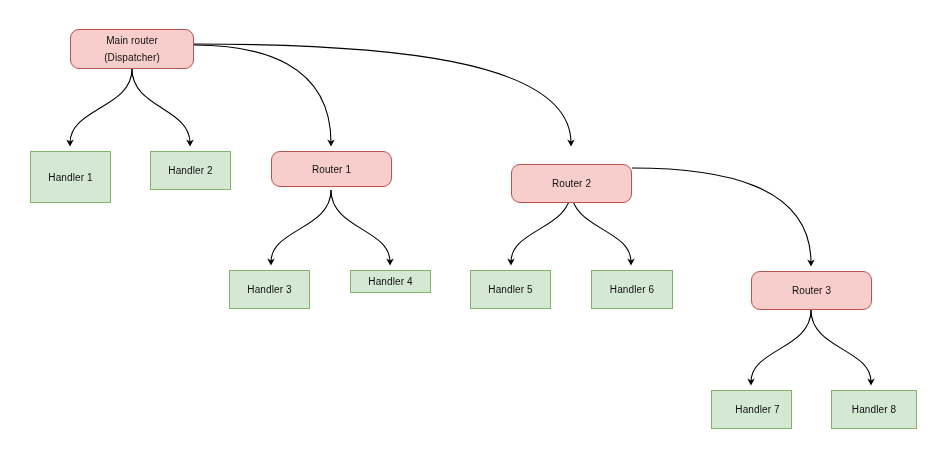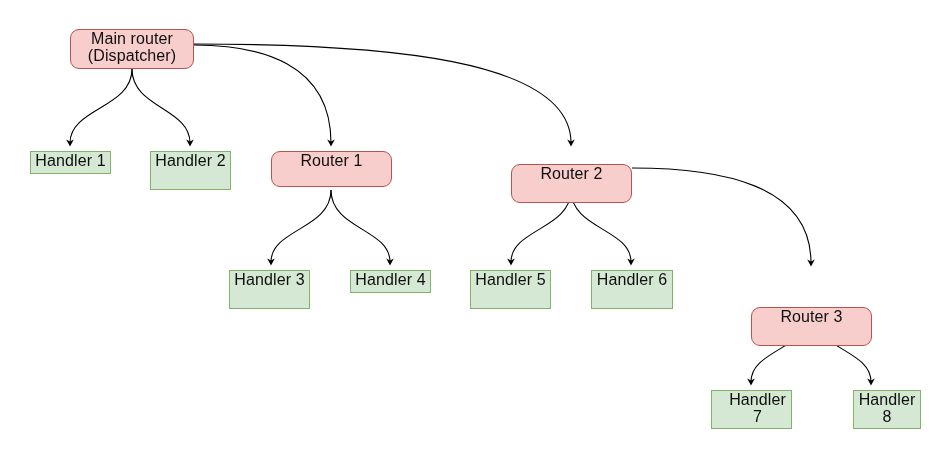--- a/index.html
+++ b/index.html
@@ -22,24 +22,24 @@
     left: 0;
     top: 0;
     width: 941px;
     height: 461px;
     pointer-events: none;
   }
   .node {
     position: absolute;
     box-sizing: border-box;
     display: flex;
-    align-items: flex-start;
+    align-items: center;
     justify-content: center;
     text-align: center;
-    font-size: 16px;
+    font-size: 10px;
     line-height: 17px;
     color: #0f0f0f;
     white-space: pre-line;
     letter-spacing: 0.1px;
   }
   .node-router {
     background: #f8cecc;
     border: 1px solid #b85450;
     border-radius: 9px;
   }
@@ -75,25 +75,25 @@
         <path d="M 571 190 C 571 229 511 229 511 262" fill="none" stroke="#000000" stroke-width="1.1" marker-end="url(#arrowhead)"></path>
         <path d="M 571 190 C 571 229 631 229 631 262" fill="none" stroke="#000000" stroke-width="1.1" marker-end="url(#arrowhead)"></path>
         <path d="M 632 168 C 720 168 811 184 811 263" fill="none" stroke="#000000" stroke-width="1.1" marker-end="url(#arrowhead)"></path>
         <path d="M 811 310 C 811 349 751 349 751 382" fill="none" stroke="#000000" stroke-width="1.1" marker-end="url(#arrowhead)"></path>
         <path d="M 811 310 C 811 349 871 349 871 382" fill="none" stroke="#000000" stroke-width="1.1" marker-end="url(#arrowhead)"></path>
       </g>
   </svg>
   <div id="node-group">
       <div class="node node-router" style="left: 70px; top: 29px; width: 124px; height: 40px;"><span class="node-label">Main router
 (Dispatcher)</span></div>
-      <div class="node node-handler" style="left: 30px; top: 151px; width: 81px; height: 23px;"><span class="node-label">Handler 1</span></div>
+      <div class="node node-handler" style="left: 30px; top: 151px; width: 81px; height: 52px;"><span class="node-label">Handler 1</span></div>
       <div class="node node-handler" style="left: 150px; top: 151px; width: 81px; height: 39px;"><span class="node-label">Handler 2</span></div>
       <div class="node node-router" style="left: 271px; top: 151px; width: 121px; height: 36px;"><span class="node-label">Router 1</span></div>
       <div class="node node-router" style="left: 511px; top: 164px; width: 121px; height: 39px;"><span class="node-label">Router 2</span></div>
       <div class="node node-handler" style="left: 229px; top: 270px; width: 81px; height: 39px;"><span class="node-label">Handler 3</span></div>
       <div class="node node-handler" style="left: 350px; top: 270px; width: 81px; height: 23px;"><span class="node-label">Handler 4</span></div>
       <div class="node node-handler" style="left: 470px; top: 270px; width: 81px; height: 39px;"><span class="node-label">Handler 5</span></div>
       <div class="node node-handler" style="left: 591px; top: 270px; width: 82px; height: 39px;"><span class="node-label">Handler 6</span></div>
-      <div class="node node-router" style="left: 751px; top: 271px; width: 121px; height: 39px; margin-top: 36px;"><span class="node-label">Router 3</span></div>
+      <div class="node node-router" style="left: 751px; top: 271px; width: 121px; height: 39px;"><span class="node-label">Router 3</span></div>
       <div class="node node-handler" style="left: 711px; top: 390px; width: 81px; height: 39px; padding-left: 12px;"><span class="node-label">Handler 7</span></div>
-      <div class="node node-handler" style="left: 853px; top: 390px; width: 68px; height: 39px;"><span class="node-label">Handler 8</span></div>
+      <div class="node node-handler" style="left: 831px; top: 390px; width: 86px; height: 39px;"><span class="node-label">Handler 8</span></div>
     </div>
 </div>
 
 </body></html>

